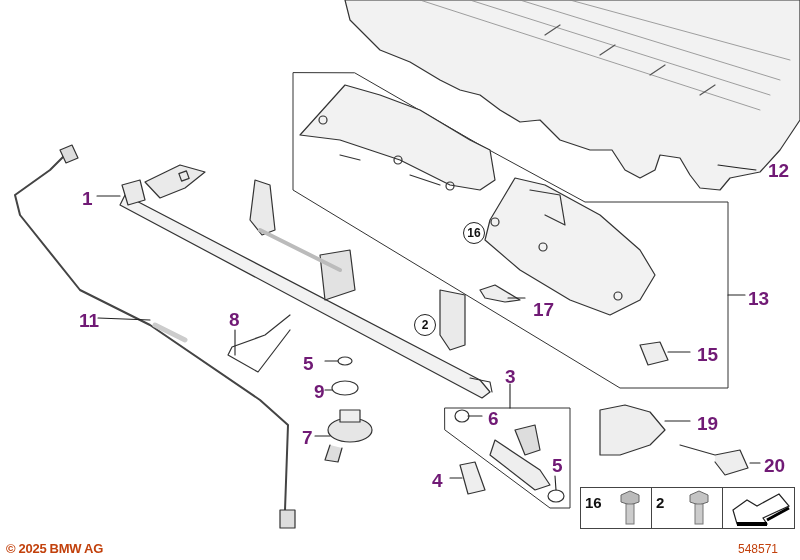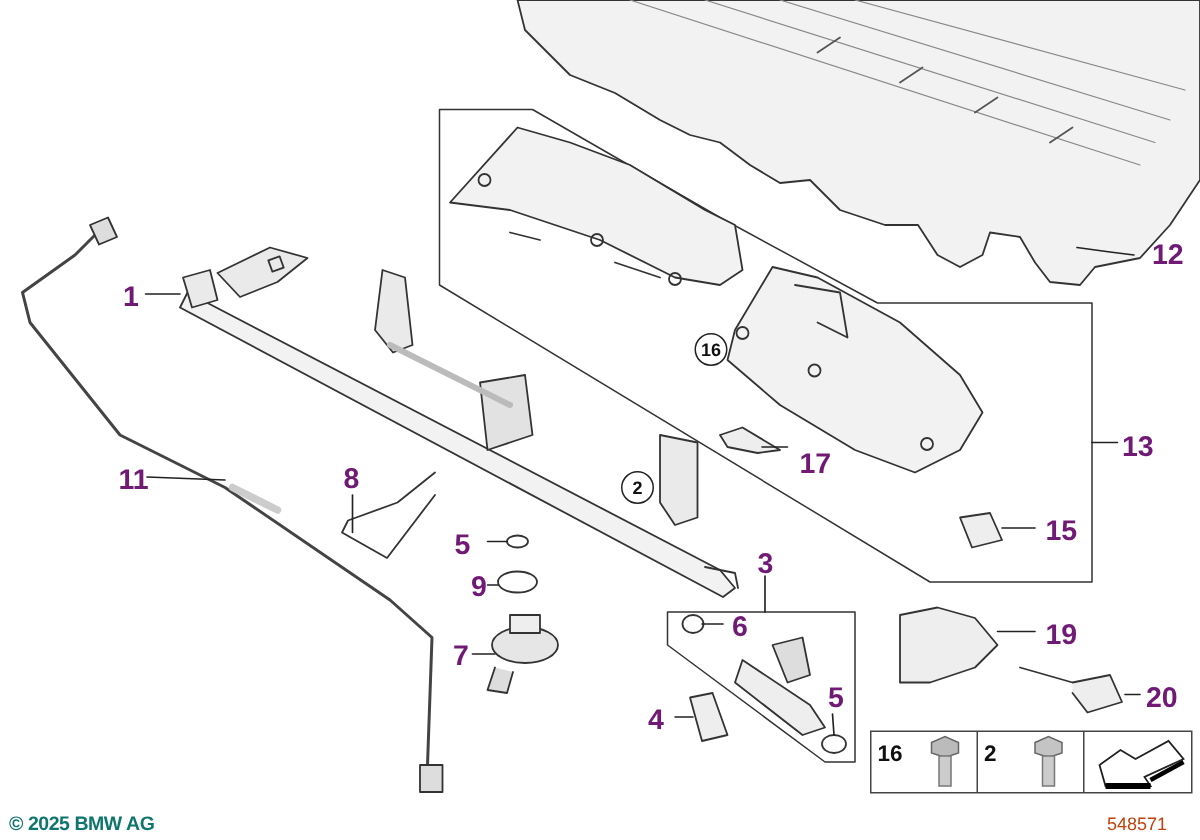--- a/index.html
+++ b/index.html
@@ -1,20 +1,20 @@
 <!DOCTYPE html>
 <html><head>
 <meta charset="utf-8">
 <style>
   html, body { margin:0; padding:0; background:#fff; }
   body { width:800px; height:560px; position:relative; overflow:hidden; font-family:"Liberation Sans", sans-serif; }
   #diagram { position:absolute; left:0; top:0; width:800px; height:560px; }
   .lbl { position:absolute; font-weight:bold; font-size:19px; color:#701a75; line-height:1; }
   .lbl-circ { position:absolute; width:20px; height:20px; border:1.3px solid #222; border-radius:50%; font-weight:bold; font-size:12px; color:#111; display:flex; align-items:center; justify-content:center; background:#fff; }
-  .copyright { position:absolute; left:6px; top:541px; font-size:13px; font-weight:bold; color:#0f766e; letter-spacing:-0.3px; }
+  .copyright { position:absolute; left:6px; top:541px; font-size:13px; font-weight:bold; color:#c2410c; letter-spacing:-0.3px; }
   .docnum { position:absolute; left:738px; top:542px; font-size:12px; color:#c2410c; }
   .legend { position:absolute; left:580px; top:487px; width:213px; height:40px; border:1px solid #444; display:flex; }
   .legend .cell { position:relative; border-right:1px solid #444; }
   .legend .cell:last-child { border-right:none; }
   .legend .num { position:absolute; left:4px; top:6px; font-weight:bold; font-size:15px; color:#111; }
 </style>
 </head>
 <body>
 
 <svg id="diagram" viewBox="0 0 800 560" xmlns="http://www.w3.org/2000/svg">

